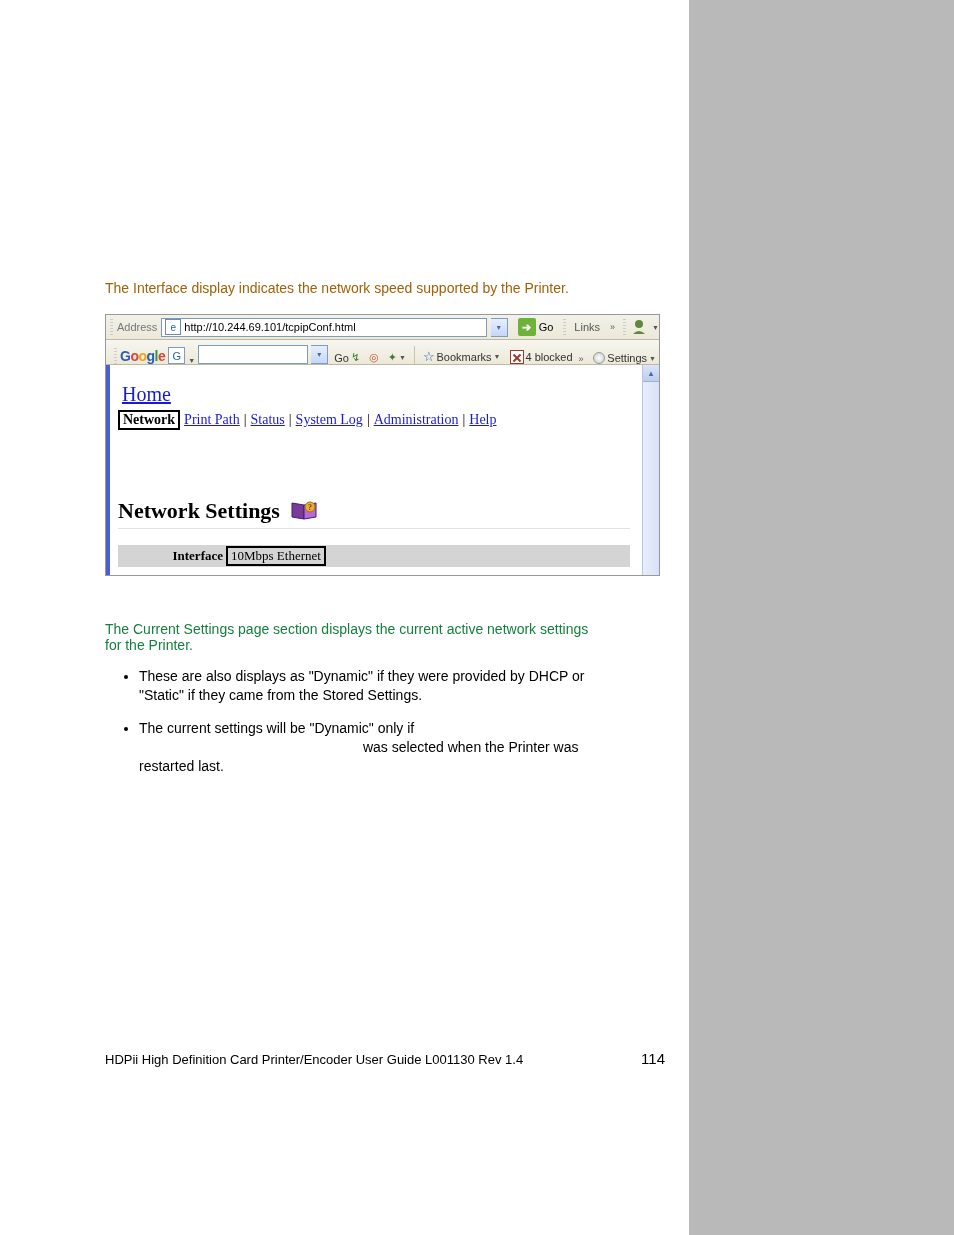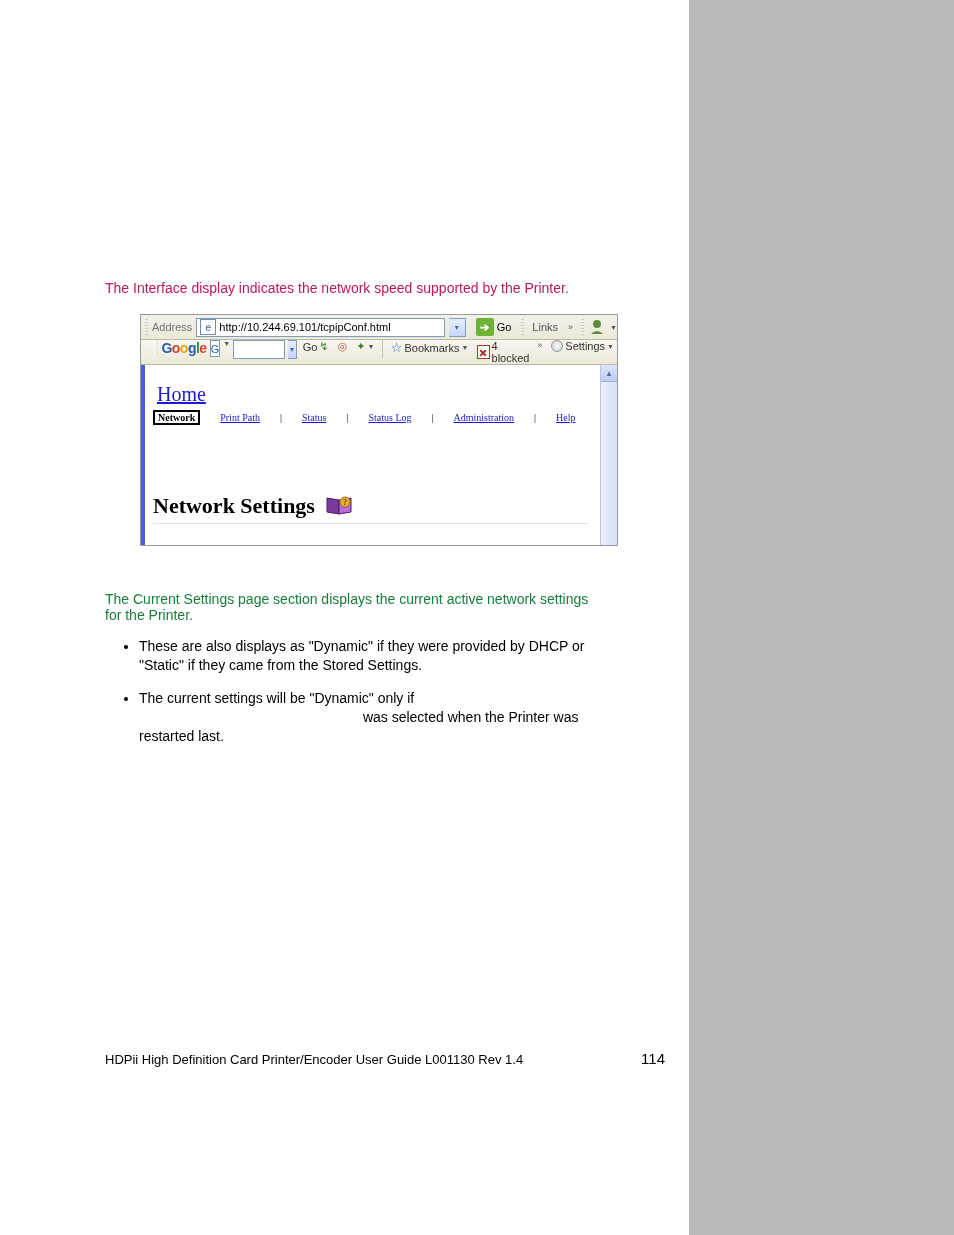--- a/index.html
+++ b/index.html
@@ -9,30 +9,29 @@
     height: 1235px;
     background: #fff;
     position: relative;
   }
   .page {
     padding: 280px 85px 40px 105px;
     width: 690px;
   }
   .intro {
     font-size: 14px;
-    color: #be185d;
+    color: #a16207;
     margin-bottom: 18px;
   }
   .screenshot {
-    width: 478px;
+    width: 555px;
     border: 1px solid #999;
     background: #fff;
     margin-bottom: 45px;
     position: relative;
-    margin-left: 35px;
   }
   
   .addrbar {
     background: linear-gradient(#f2f1ea, #ece9d8);
     border-bottom: 1px solid #bdb9a5;
     height: 25px;
     display: flex;
     align-items: center;
     font-size: 11px;
     padding-left: 4px;
@@ -80,23 +79,23 @@
   }
   .links-sec { font-size: 11px; color: #555; padding: 0 4px; display:flex; align-items:center; gap:10px;}
   .chev { font-size: 9px; color:#555; }
   .msgr { width:18px; height:18px; display:flex; align-items:center; justify-content:center; }
   .tri { font-size:7px; color:#555; }
   
   .gbar {
     background: linear-gradient(#f7f6f0, #ece9d8);
     border-bottom: 1px solid #bdb9a5;
     height: 25px;
-    display: flex; align-items: flex-start;
+    display: flex; align-items: flex-end;
     font-size: 11px;
-    padding-left: 16px;
+    padding-left: 8px;
     gap: 3px;
   }
   .google-logo { font-weight: bold; font-size: 14px; letter-spacing: -0.5px;}
   .gB { color:#2a5db0;} .gR{color:#d8453a;} .gY{color:#e6a817;} .gG{color:#2e9648;}
   .g-sq {
     width:17px; height:17px; border:1px solid #7f9db9;
     display:flex; align-items:center; justify-content:center;
     font-size:11px; color:#2a5db0; background:#fff;
   }
   .g-search {
@@ -142,21 +141,21 @@
     display:flex;align-items:center;justify-content:center;
     font-size:9px; color:#4a6a9c;
   }
   .nav-home {
     color:#1a1ad0; text-decoration: underline;
     font-size: 20px; margin-left: 4px;
   }
   .nav-row {
     margin-top: 4px;
     display: flex; flex-wrap: wrap; align-items: center;
-    font-size: 10px; gap: 16px;
+    font-size: 14px; gap: 0;
     margin-left: 0;
   }
   .nav-net {
     border: 2px solid #000; padding: 0 3px;
     font-weight: bold;
     color:#000;
   }
   .nav-link { color:#1a1ad0; text-decoration: underline; margin: 0 4px; }
   .nav-sep { color:#000; }
   .heading-row {
@@ -289,39 +288,43 @@
 
     <div class="content-wrap">
       <div class="content">
         <a class="nav-home">Home</a>
         <div class="nav-row">
           <span class="nav-net">Network</span>
           <a class="nav-link">Print Path</a>
             <span class="nav-sep">|</span>
           <a class="nav-link">Status</a>
             <span class="nav-sep">|</span>
-          <a class="nav-link">Status Log</a>
+          <a class="nav-link">System Log</a>
             <span class="nav-sep">|</span>
           <a class="nav-link">Administration</a>
             <span class="nav-sep">|</span>
           <a class="nav-link">Help</a>
         </div>
 
         <div class="heading-row">
           <span class="heading">Network Settings</span>
           <span class="book-icon">
             <svg viewBox="0 0 30 24">
               <path d="M2 18 L14 20 L14 6 L2 4 Z" fill="#7a3a9c" stroke="#4a1a6c"></path>
               <path d="M14 20 L26 18 L26 4 L14 6 Z" fill="#b86ad8" stroke="#4a1a6c"></path>
               <circle cx="20" cy="8" r="5" fill="#e8b030" stroke="#a07010"></circle>
               <text x="20" y="11" font-size="8" text-anchor="middle" fill="#7a3a00" font-weight="bold">?</text>
             </svg>
           </span>
         </div>
 
+        <div class="iface-row">
+          <span class="iface-label">Interface</span>
+          <span class="iface-val">10Mbps Ethernet</span>
+        </div>
       </div>
       <div class="scrollbar">
         <div class="scroll-up">▴</div>
       </div>
     </div>
   </div>
 
   <p class="body-text">The Current Settings page section displays the current active network settings for the Printer.</p>
   <ul class="bullets">
     <li>These are also displays as "Dynamic" if they were provided by DHCP or "Static" if they came from the Stored Settings.</li>

